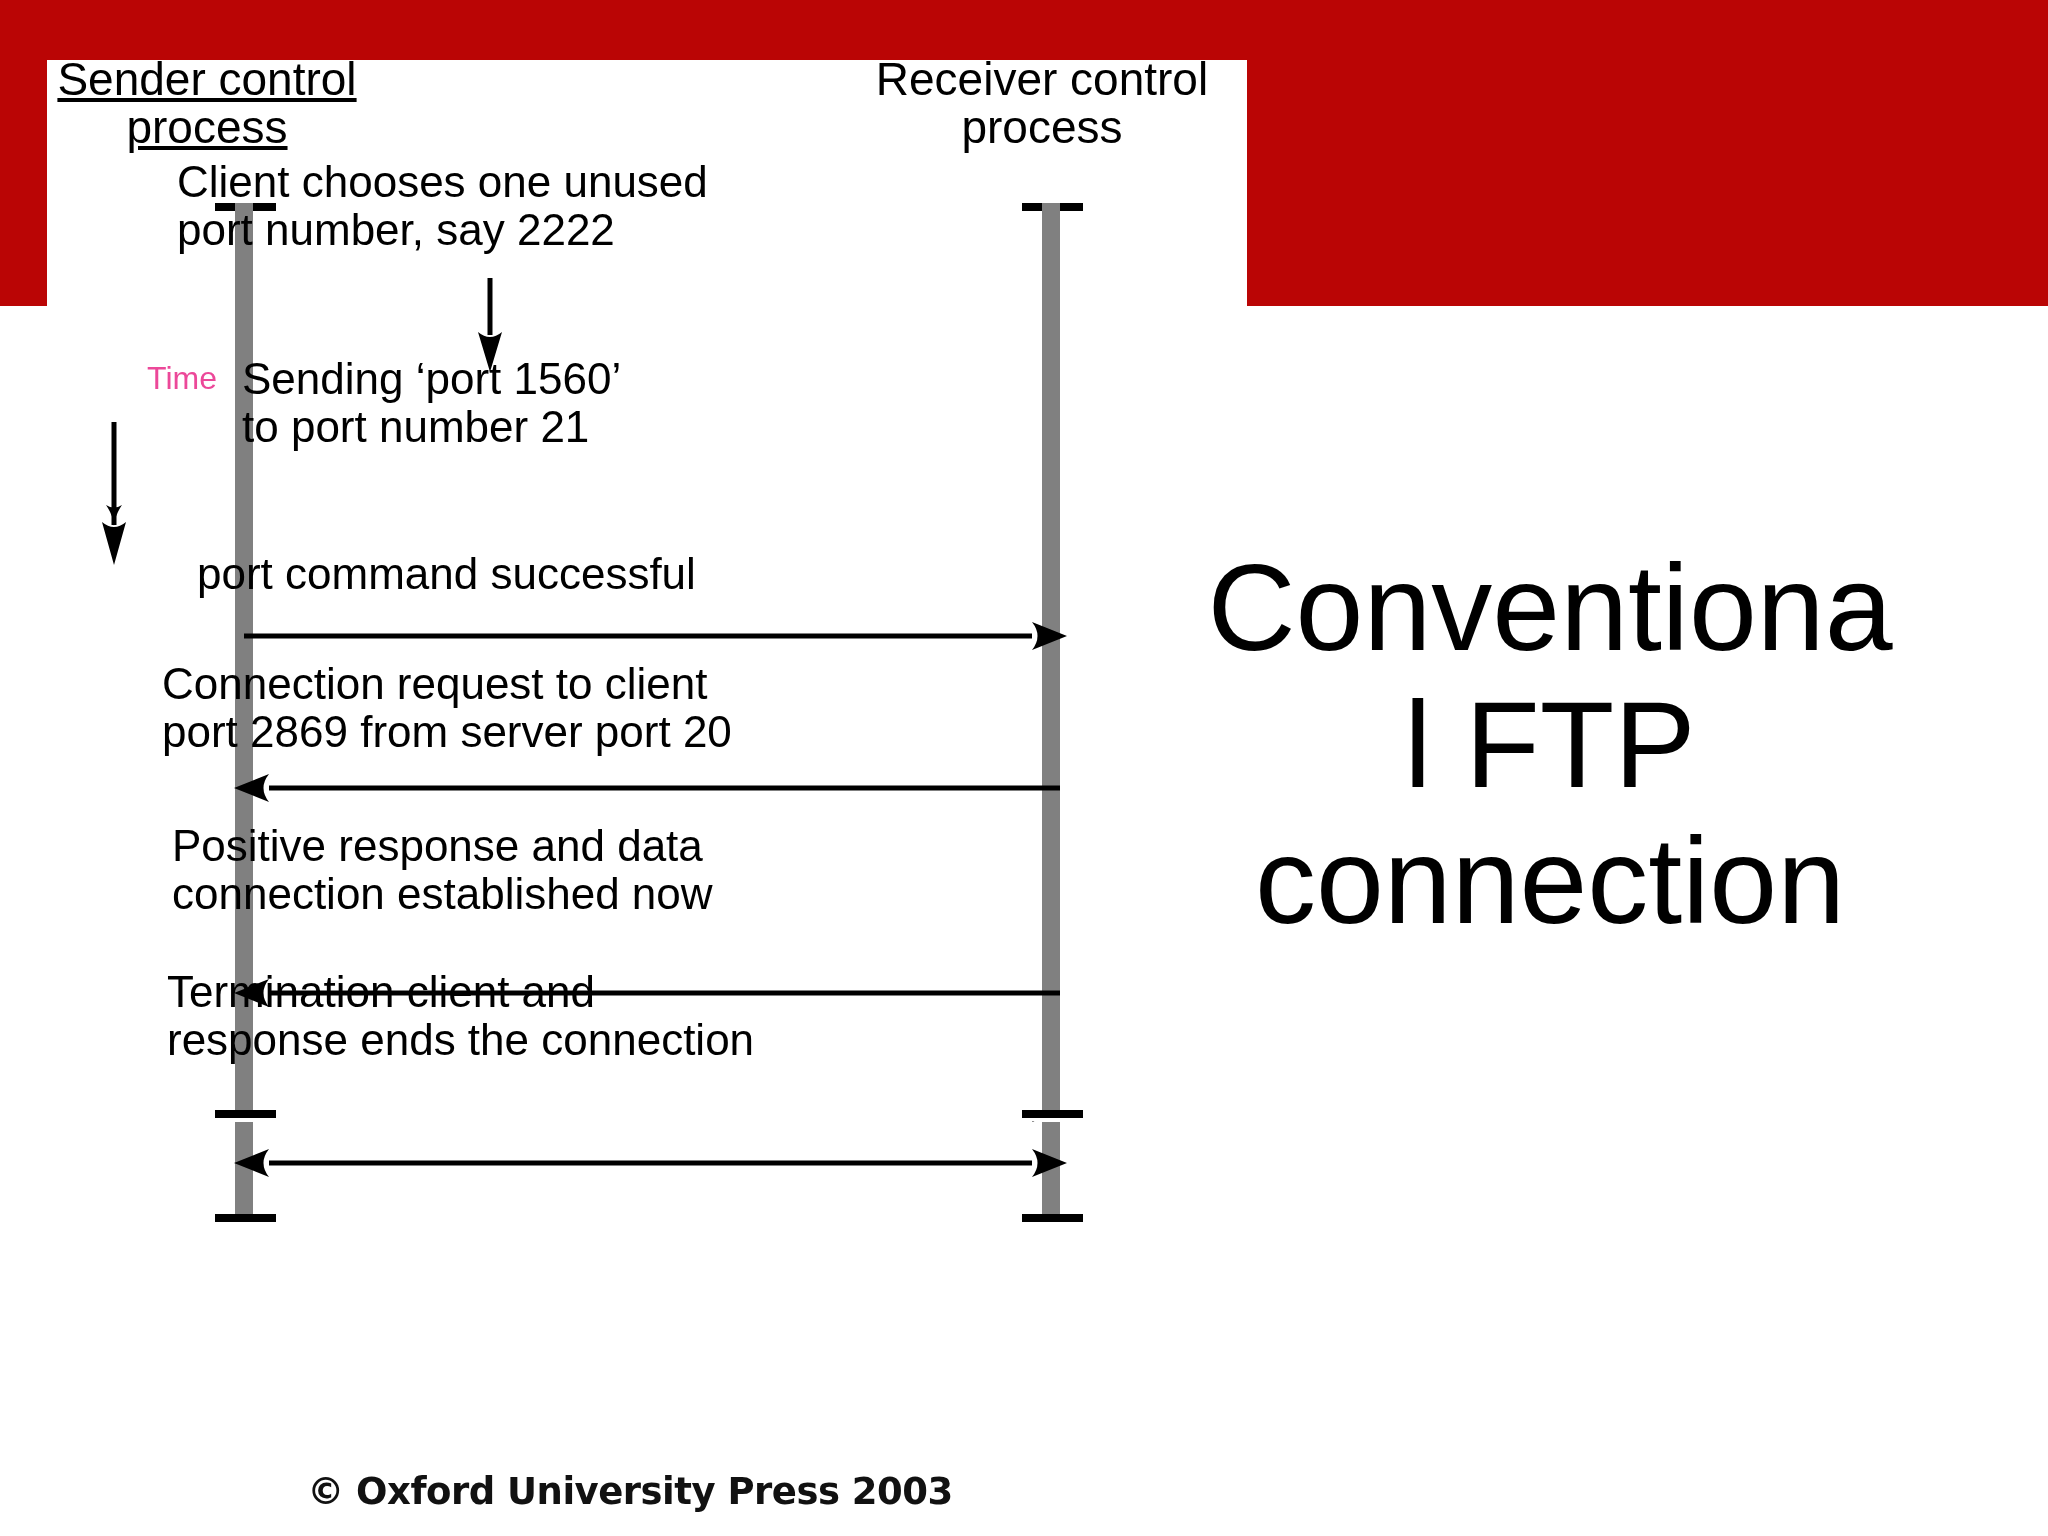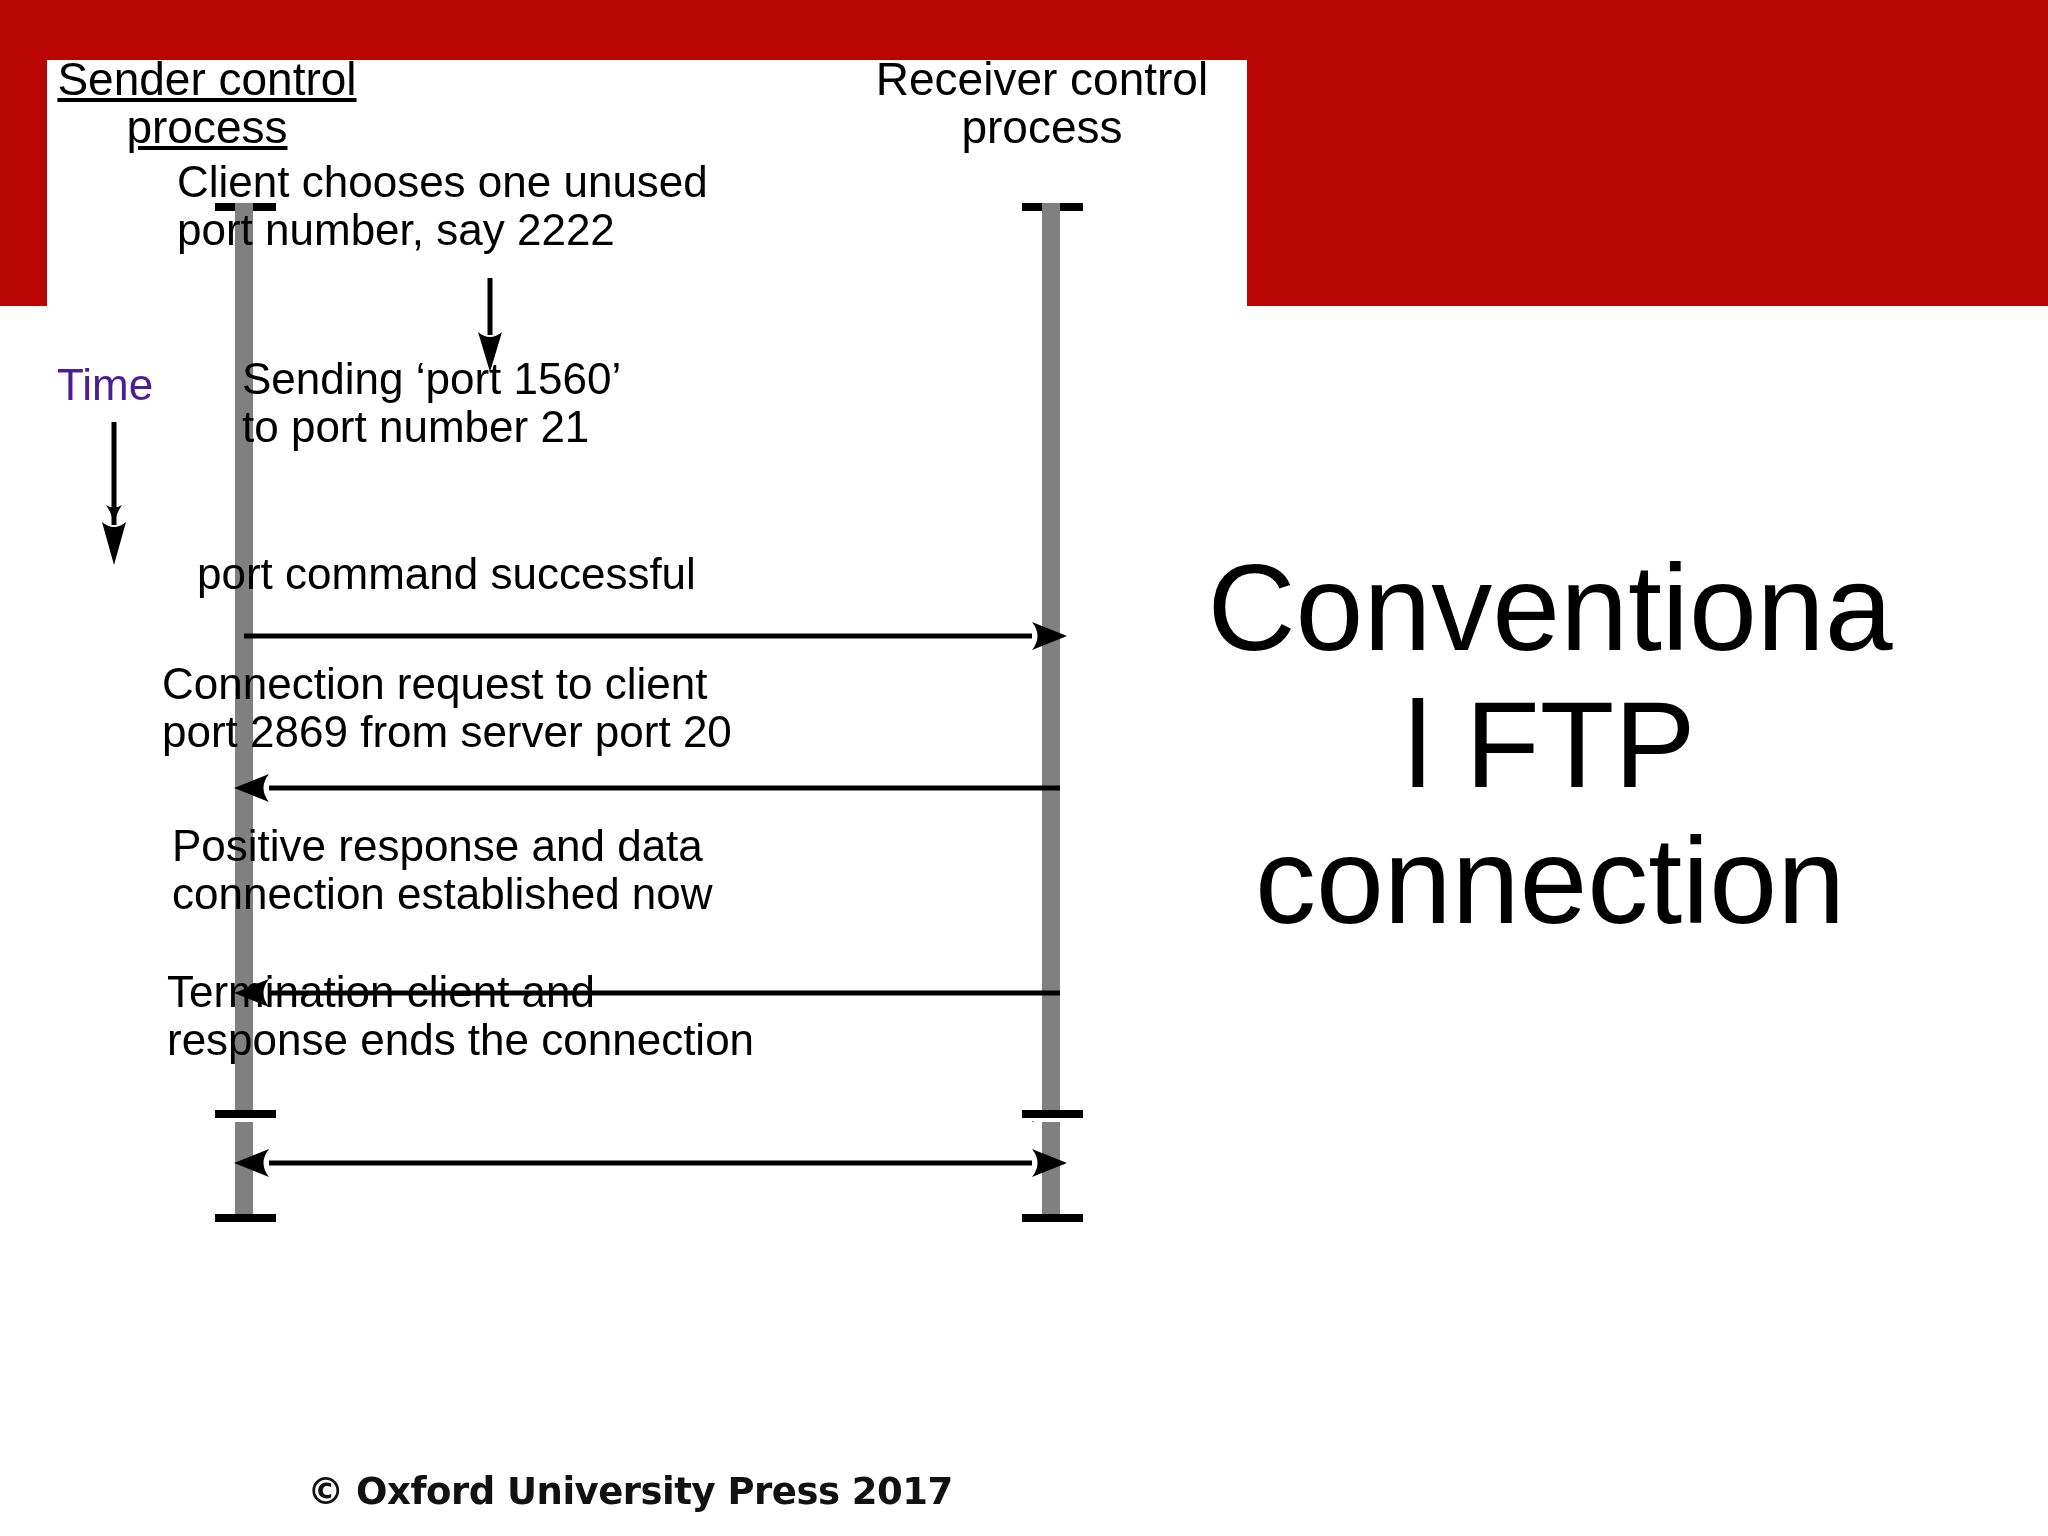--- a/index.html
+++ b/index.html
@@ -65,23 +65,23 @@
     top: -4px;
     width: 400px;
   }
 
   
   #time-label {
     position: absolute;
     left: 10px;
     top: 300px;
     width: 160px;
-    text-align: left;
-    font-size: 44px;
-    color: #4c1d95;
+    text-align: right;
+    font-size: 32px;
+    color: #ec4899;
   }
 
   
   .msg {
     position: absolute;
     font-size: 44px;
     line-height: 1.1;
     color: #000000;
     white-space: pre-line;
   }
@@ -218,15 +218,15 @@
       <path d="M985,27 L1020,41 L985,55 Q996,41 985,27 Z" fill="#000"></path>
     </g>
   </svg>
 
   <div id="slide-title">
     <span class="tline">Conventiona</span>
     <span class="tline">l FTP</span>
     <span class="tline">connection</span>
   </div>
 
-  <div id="copyright">© Oxford University Press 2017</div>
+  <div id="copyright">© Oxford University Press 2003</div>
 
 </div>
 
 </body></html>

